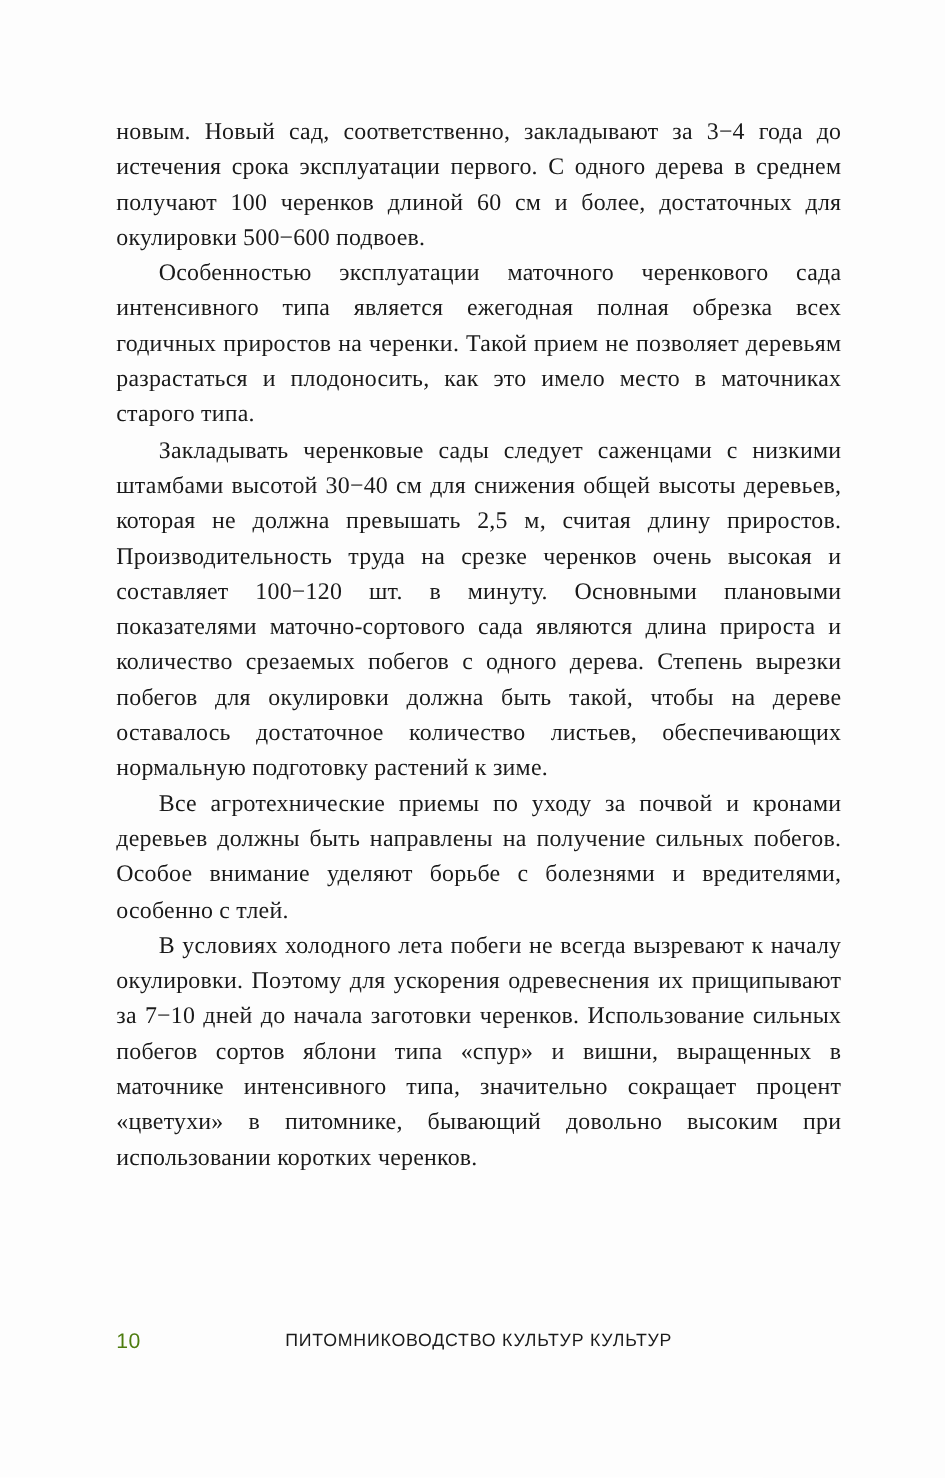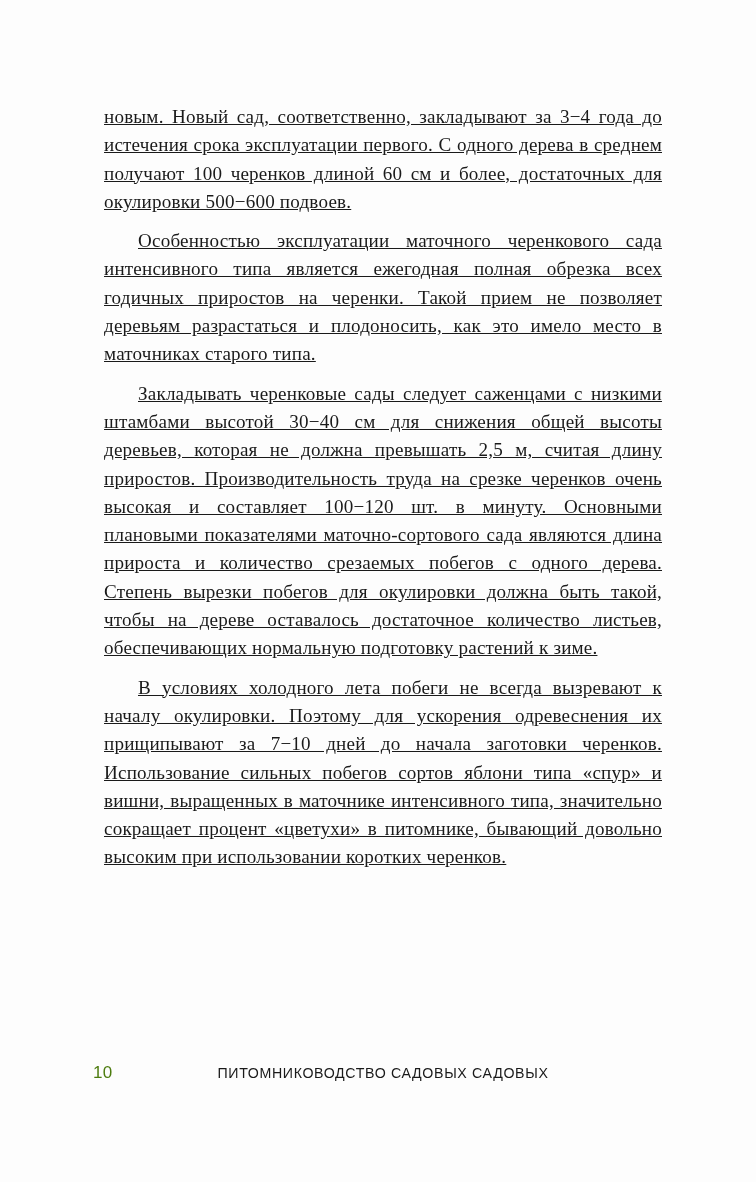--- a/index.html
+++ b/index.html
@@ -23,28 +23,27 @@
     height: 1182px;
     background: #fdfdfd;
   }
   .content {
     position: absolute;
     left: 93px;
     top: 92px;
     width: 580px;
   }
   p.para {
-    margin: 11px;
+    margin: 0;
     font-size: 19.1px;
     line-height: 28.3px;
     text-align: justify;
     text-indent: 0;
     hyphens: manual;
     letter-spacing: 0.01em;
-    text-decoration: underline;
   }
   p.para.indent {
     text-indent: 34px;
   }
   .footer {
     position: absolute;
     left: 93px;
     top: 1063px;
     width: 580px;
     height: 24px;
@@ -72,21 +71,22 @@
 </style>
 </head>
 <body>
 
 <div class="page">
 
   <div class="content">
     <p class="para">новым. Новый сад, соответственно, закладывают за 3−4 года до истечения срока эксплуатации первого. С одного дерева в среднем получают 100 черенков длиной 60 см и более, достаточных для окулировки 500−600 подвоев.</p>
     <p class="para indent">Особенностью эксплуатации маточного черенкового сада интенсивного типа является ежегодная полная обрезка всех годичных приростов на черенки. Такой прием не позволяет деревьям разрастаться и плодоносить, как это имело место в маточниках старого типа.</p>
     <p class="para indent">Закладывать черенковые сады следует саженцами с низкими штамбами высотой 30−40 см для снижения общей высоты деревьев, которая не должна превышать 2,5 м, считая длину приростов. Производительность труда на срезке черенков очень высокая и составляет 100−120 шт. в минуту. Основными плановыми показателями маточно-сортового сада являются длина прироста и количество срезаемых побегов с одного дерева. Степень вырезки побегов для окулировки должна быть такой, чтобы на дереве оставалось достаточное количество листьев, обеспечивающих нормальную подготовку растений к зиме.</p>
+    <p class="para indent">Все агротехнические приемы по уходу за почвой и кронами деревьев должны быть направлены на получение сильных побегов. Особое внимание уделяют борьбе с болезнями и вредителями, особенно с тлей.</p>
     <p class="para indent">В условиях холодного лета побеги не всегда вызревают к началу окулировки. Поэтому для ускорения одревеснения их прищипывают за 7−10 дней до начала заготовки черенков. Использование сильных побегов сортов яблони типа «спур» и вишни, выращенных в маточнике интенсивного типа, значительно сокращает процент «цветухи» в питомнике, бывающий довольно высоким при использовании коротких черенков.</p>
   </div>
 
   <div class="footer">
     <span class="folio">10</span>
-    <span class="running-head">ПИТОМНИКОВОДСТВО САДОВЫХ САДОВЫХ</span>
+    <span class="running-head">ПИТОМНИКОВОДСТВО КУЛЬТУР КУЛЬТУР</span>
   </div>
 
 </div>
 
 </body></html>

